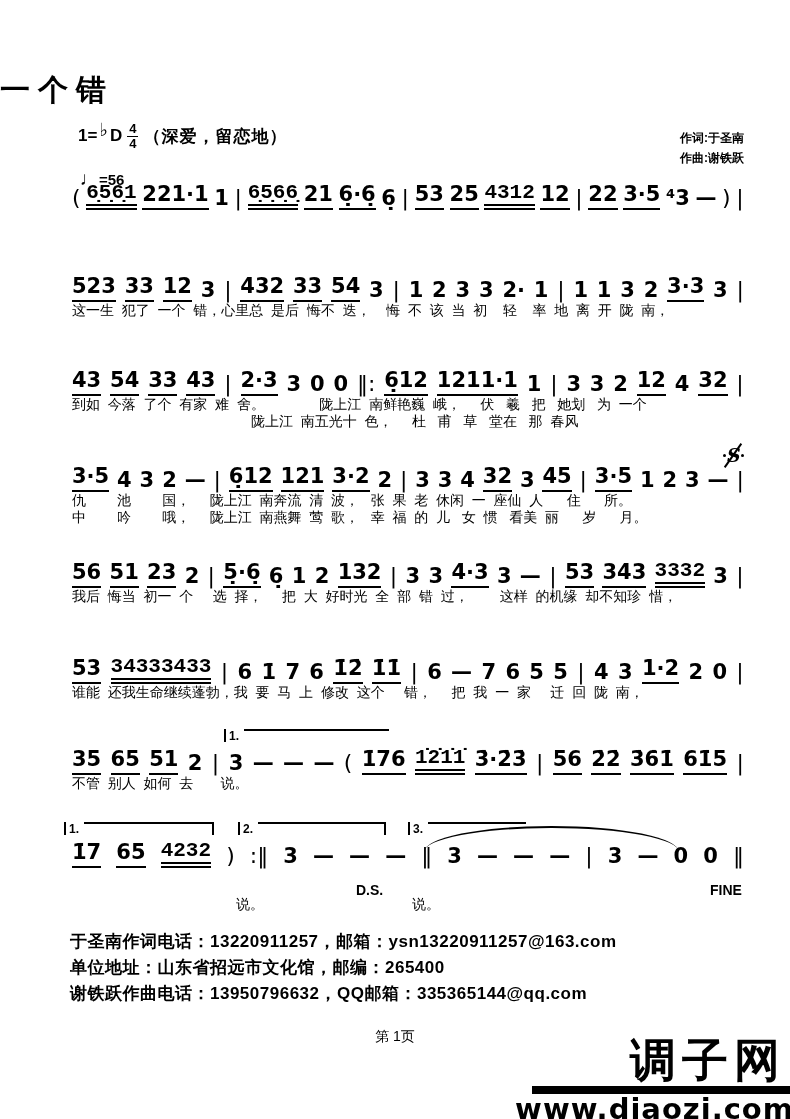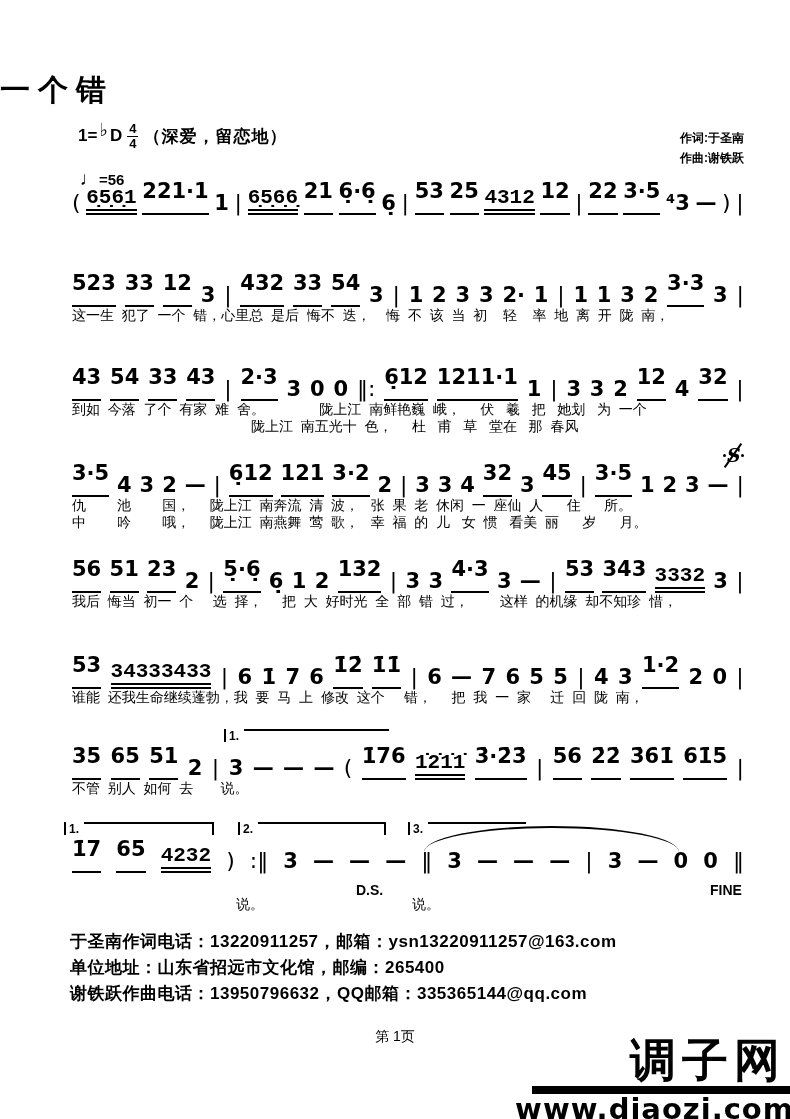--- a/index.html
+++ b/index.html
@@ -41,21 +41,21 @@
   }
   .temporow .qnote { font-size:19px; }
   
   .system { position:absolute; left:72px; width:672px; }
   .notes {
     display:flex; justify-content:space-between; align-items:flex-end;
     font-family:"DejaVu Sans",sans-serif; font-weight:bold; font-size:21px;
     min-height:30px;
   }
   .tok { display:inline-block; line-height:1.1; white-space:nowrap; }
-  .u1 { border-bottom:2px solid #000; padding-bottom:10px; }
+  .u1 { border-bottom:2px solid #000; padding-bottom:2px; }
   .u2 { border-bottom:6px double #000;font-family:Liberation Mono, monospace; }
   .bar { font-weight:normal; font-size:22px; border:none; }
   .lyr {
     margin-top:0; font-size:14px; white-space:pre; letter-spacing:0px;
     line-height:17px; font-weight:normal;
   }
   
   .volta {
     position:absolute; height:13px;
     border-top:2px solid #000; border-left:2px solid #000;

